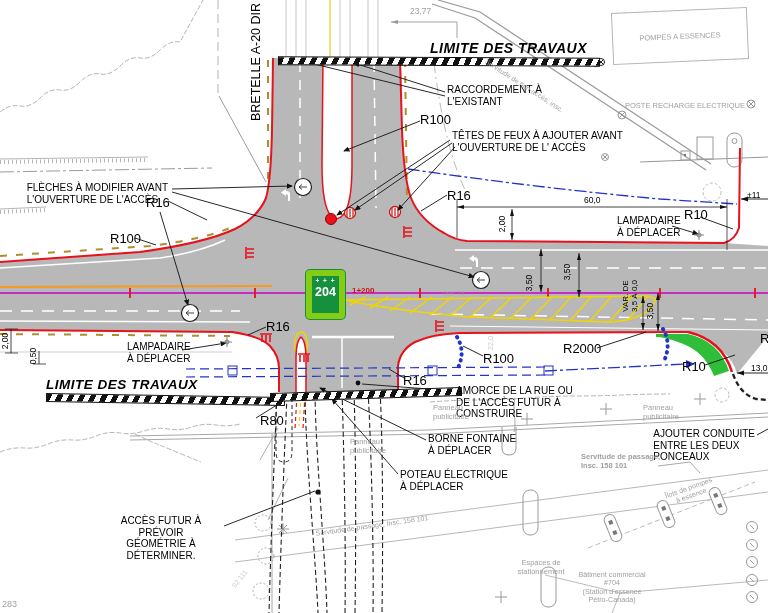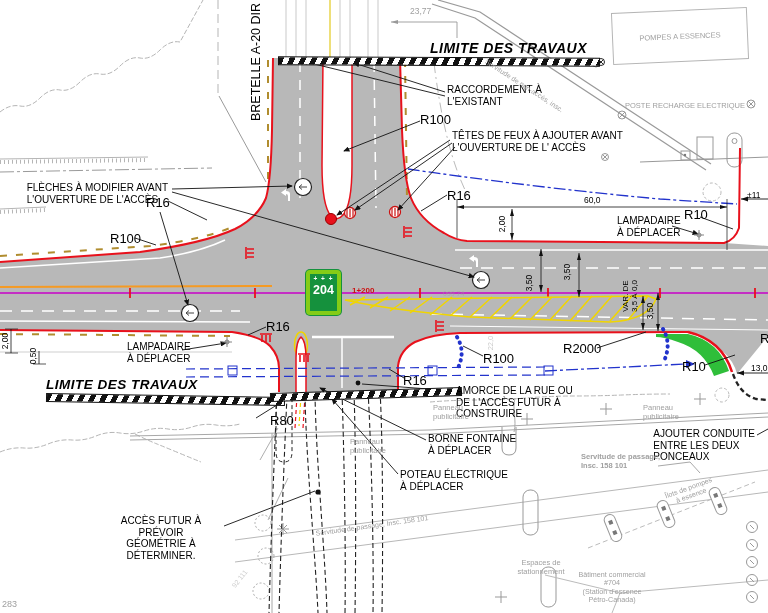--- a/index.html
+++ b/index.html
@@ -17,21 +17,21 @@
   .rm8{transform:translate(-50%,-50%) rotate(-8deg);white-space:nowrap;}
   .rm20{transform:translate(-50%,-50%) rotate(-20deg);text-align:center;}
   .rm52{transform:translate(-50%,-50%) rotate(-52deg);white-space:nowrap;}
   .right{}
   .center{text-align:center;}
   .bar{position:absolute;height:7px;border:1px solid #111;
        background:repeating-linear-gradient(115deg,#111 0 5px,#fff 5px 10px);}
   .pompesbox{position:absolute;left:612px;top:10px;width:134px;height:50px;border:1px solid #b5b5b5;
        transform:rotate(-2.5deg);display:flex;align-items:center;justify-content:center;}
   .shield{position:absolute;left:306px;top:270px;width:27px;height:37px;background:#15913d;
-       border:4px solid #84cc16;border-radius:4px;box-shadow:0 0 0 1px #15913d;
+       border:6px solid #84cc16;border-radius:4px;box-shadow:0 0 0 1px #15913d;
        display:flex;flex-direction:column;align-items:center;}
   .shield .crowns{font-size:6.5px;color:#fff;font-weight:bold;line-height:1;margin-top:2px;letter-spacing:1px;}
   .shield .num{font-size:12.5px;color:#fff;font-weight:bold;line-height:1.2;}
   .chain{position:absolute;color:#cc1111;font-size:8px;font-weight:bold;text-align:center;}
   .faint{opacity:.55;}
 </style>
 </head>
 <body>
 
 <div id="plan">
@@ -392,21 +392,21 @@
 <div class="t rad" style="left:420px;top:113px;">R100</div>
 <div class="t rad" style="left:146px;top:196px;">R16</div>
 <div class="t rad" style="left:447px;top:189px;">R16</div>
 <div class="t rad" style="left:110px;top:232px;">R100</div>
 <div class="t rad" style="left:266px;top:320px;">R16</div>
 <div class="t rad" style="left:483px;top:352px;">R100</div>
 <div class="t rad" style="left:563px;top:342px;">R2000</div>
 <div class="t rad" style="left:403px;top:374px;">R16</div>
 <div class="t rad" style="left:684px;top:208px;">R10</div>
 <div class="t rad" style="left:682px;top:360px;">R10</div>
-<div class="t rad" style="left:244px;top:414px;padding-left:26px;">R80</div>
+<div class="t rad" style="left:234px;top:414px;padding-left:26px;">R80</div>
 <div class="t rad" style="left:760px;top:332px;">R</div>
 
 <div class="t dim g" style="left:410px;top:7px;font-size:8.5px;">23,77</div>
 <div class="t dim" style="left:584px;top:196px;">60,0</div>
 <div class="t dim rot" style="left:503px;top:224px;">2,00</div>
 <div class="t dim rot" style="left:530px;top:283px;">3,50</div>
 <div class="t dim rot" style="left:568px;top:272px;">3,50</div>
 <div class="t dim rot" style="left:630px;top:296px;font-size:8px;">VAR. DE
 3,5 À 0,0</div>
 <div class="t dim rot" style="left:651px;top:311px;">3,50</div>

